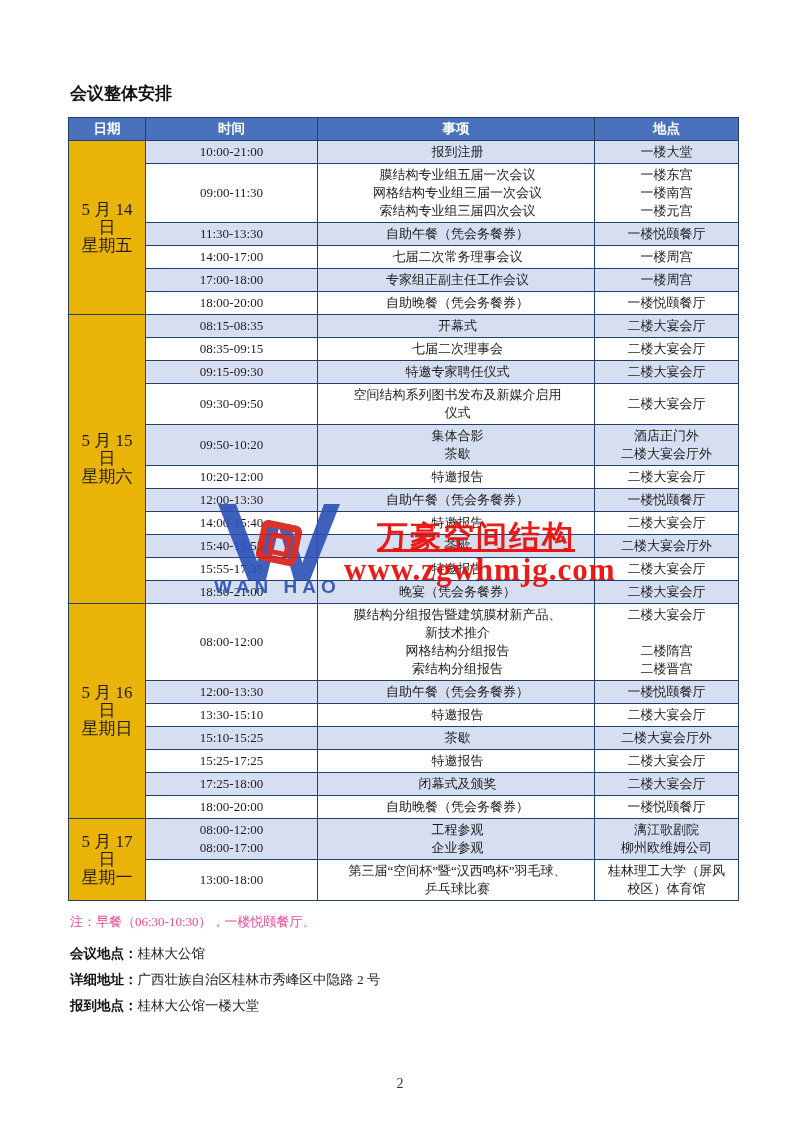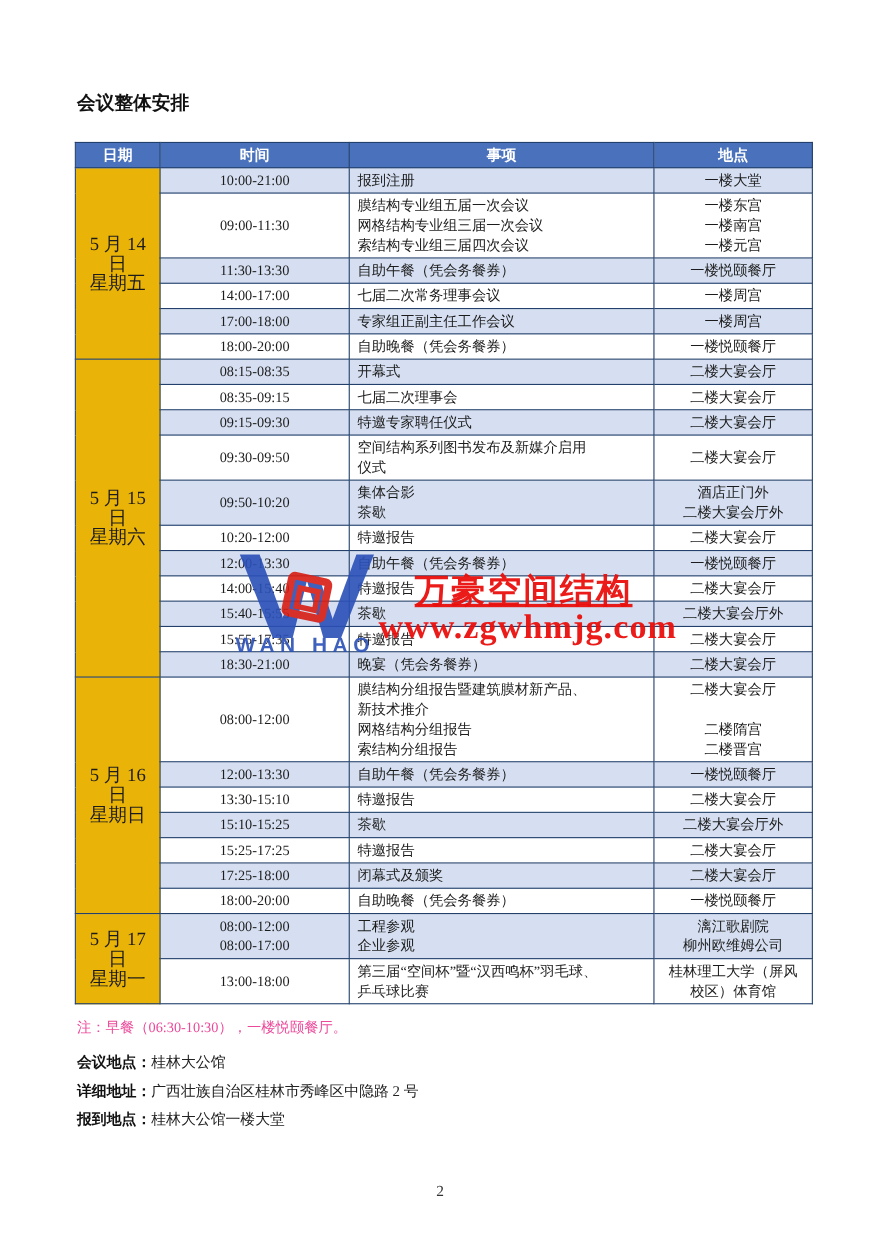--- a/index.html
+++ b/index.html
@@ -12,21 +12,21 @@
     overflow:hidden;
   }
   .doc-title{
     margin:0;
     padding:84px 0 0 70px;
     font-family:"Liberation Sans","DejaVu Sans",sans-serif;
     font-size:17px;font-weight:bold;color:#111;
     line-height:20px;
   }
   table.schedule{
-    margin:25px 0 0 68px;
+    margin:13px 0 0 68px;
     border-collapse:collapse;
     table-layout:fixed;
     width:670px;
   }
   table.schedule col.c-date{width:77px;}
   table.schedule col.c-time{width:172px;}
   table.schedule col.c-item{width:277px;}
   table.schedule col.c-loc{width:144px;}
   table.schedule th{
     background:#4a72bc;color:#ffffff;
@@ -37,21 +37,21 @@
   }
   table.schedule td{
     border:1px solid #22406b;
     font-size:13px;line-height:18px;
     padding:2px 4px;
     text-align:center;vertical-align:middle;
     background:#ffffff;
   }
   table.schedule td.shaded{background:#d6dff1;}
   table.schedule td.date-cell{background:#eab308;font-size:17px;}
-  table.schedule td.item-cell{text-align:left;padding-left:7px;}
+  table.schedule td.item-cell{text-align:center;padding-left:7px;}
   .note-line{
     margin:12px 0 0 70px;
     font-size:13px;line-height:18px;color:#ec4899;
   }
   .section-title{
     margin:30px 0 0 70px;
     font-family:"Liberation Sans","DejaVu Sans",sans-serif;
     font-size:17px;font-weight:bold;color:#111;line-height:20px;
   }
   .info-block{margin:10px 0 0 70px;}

